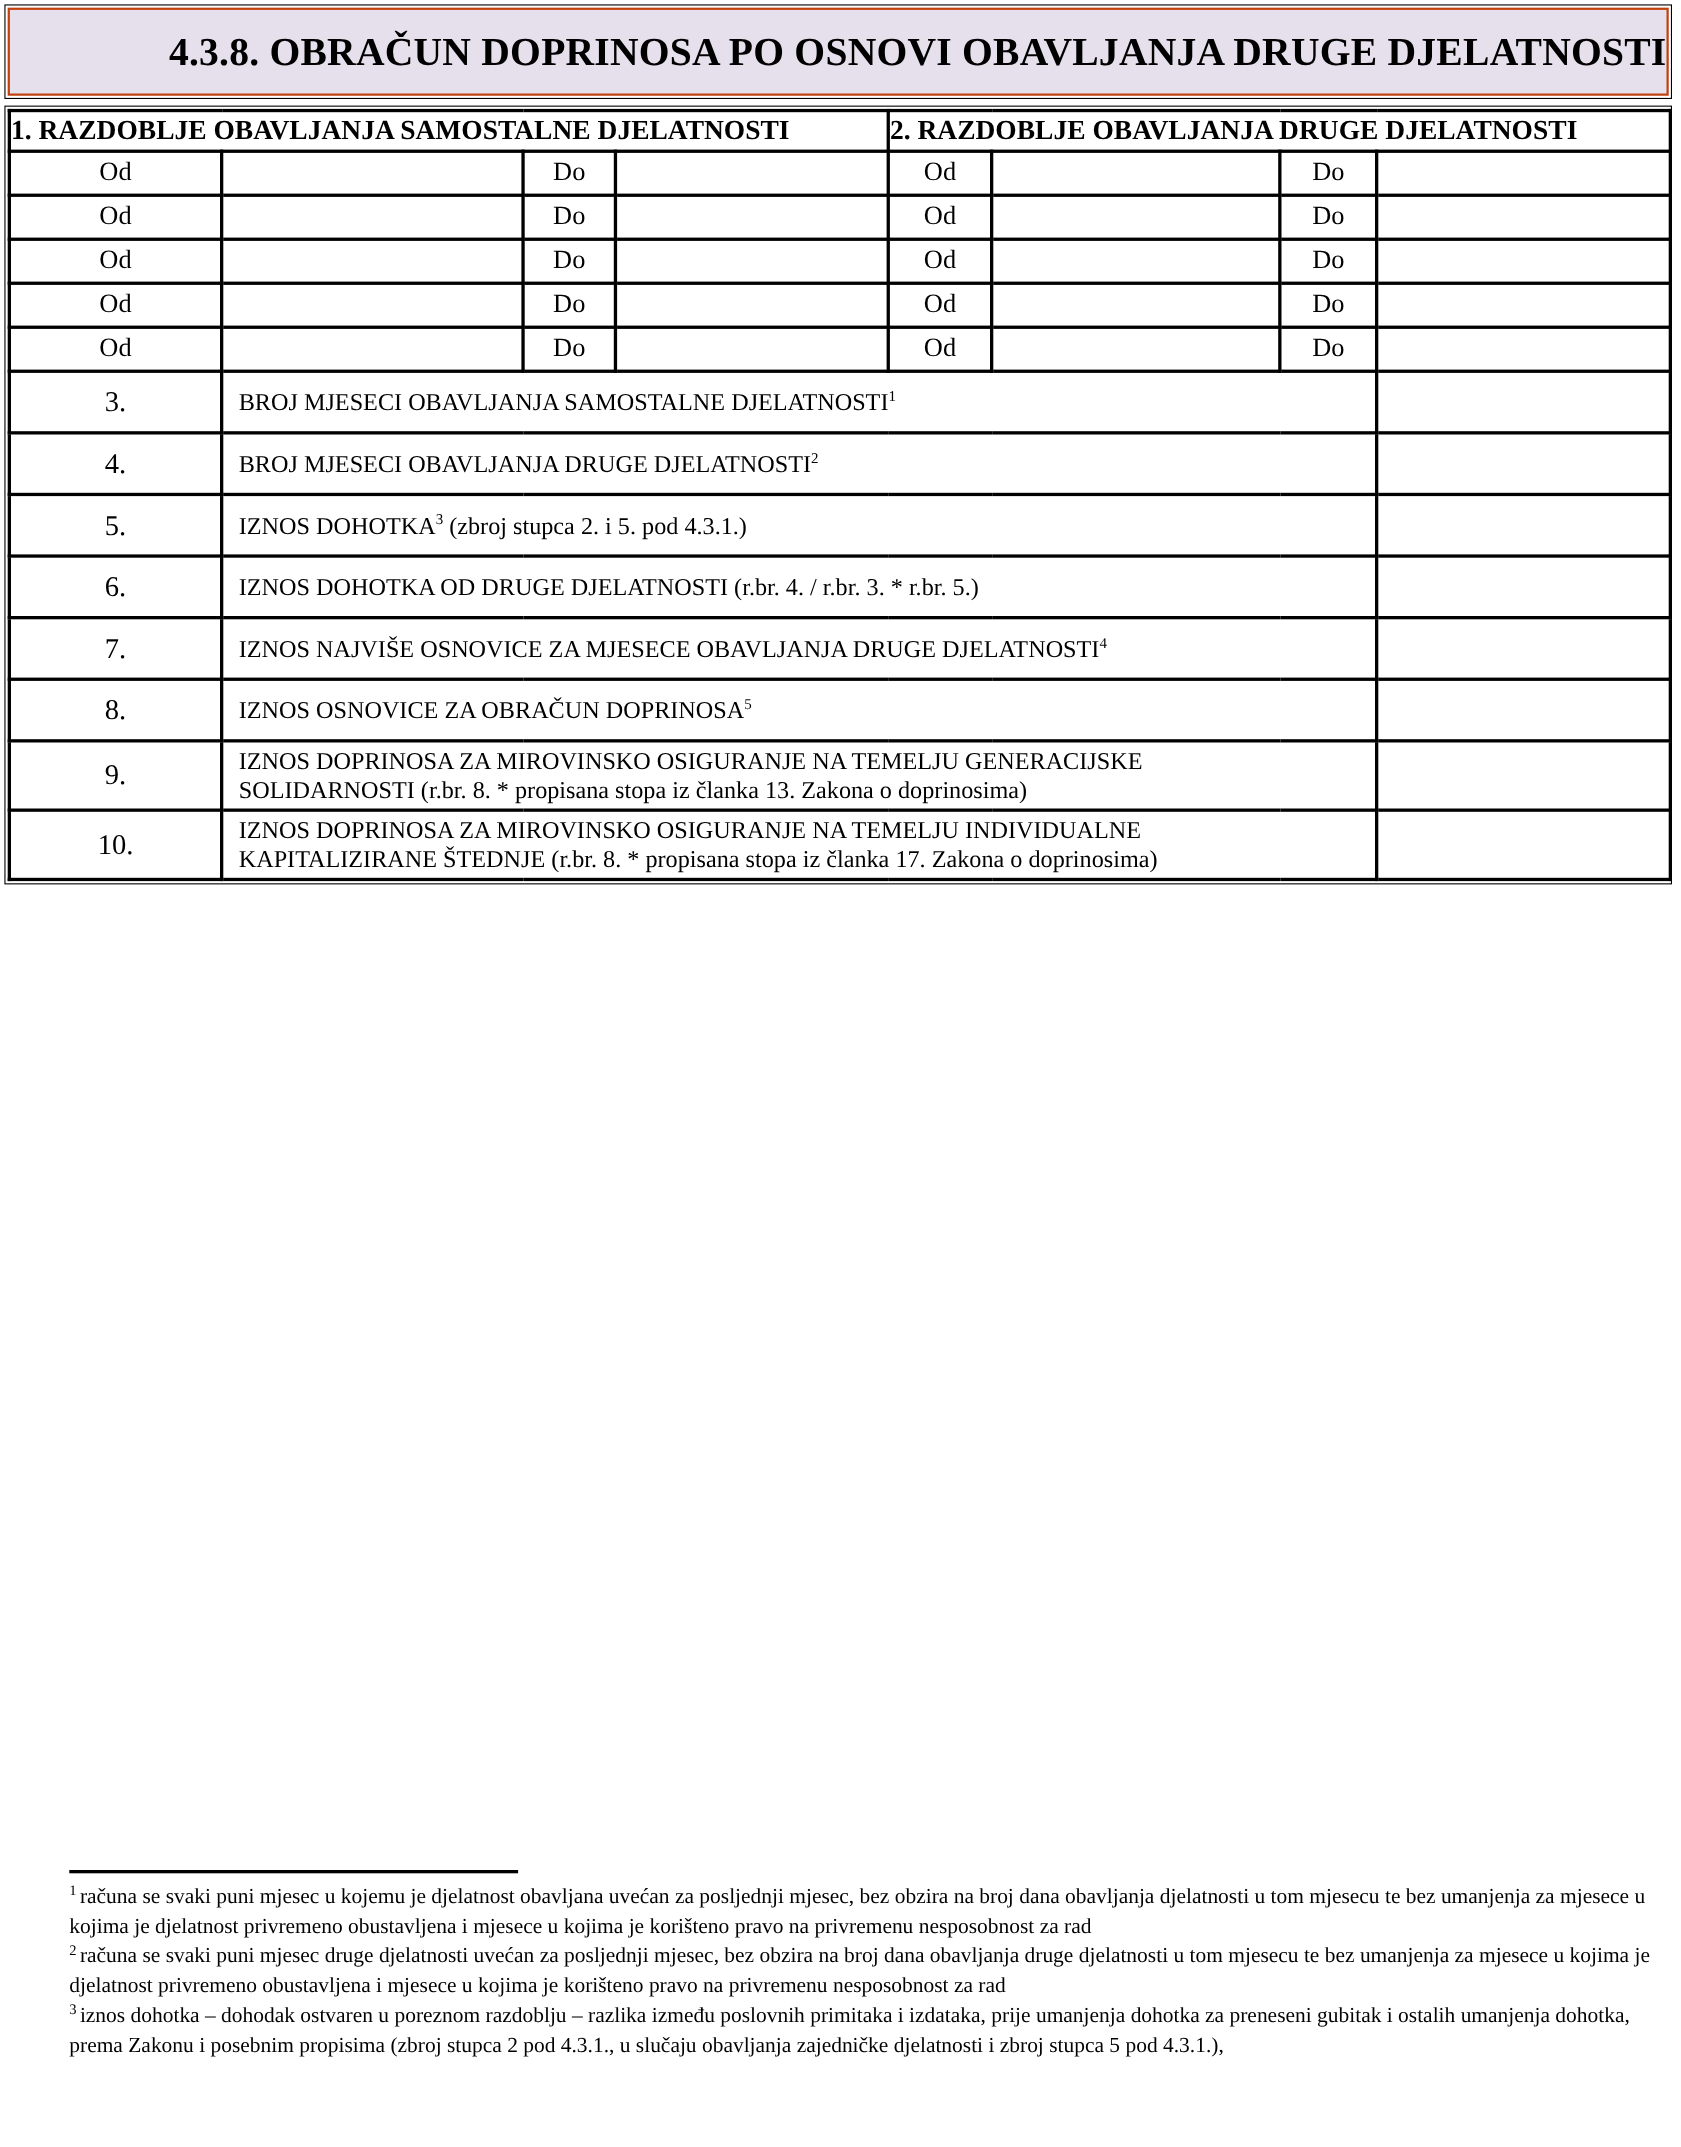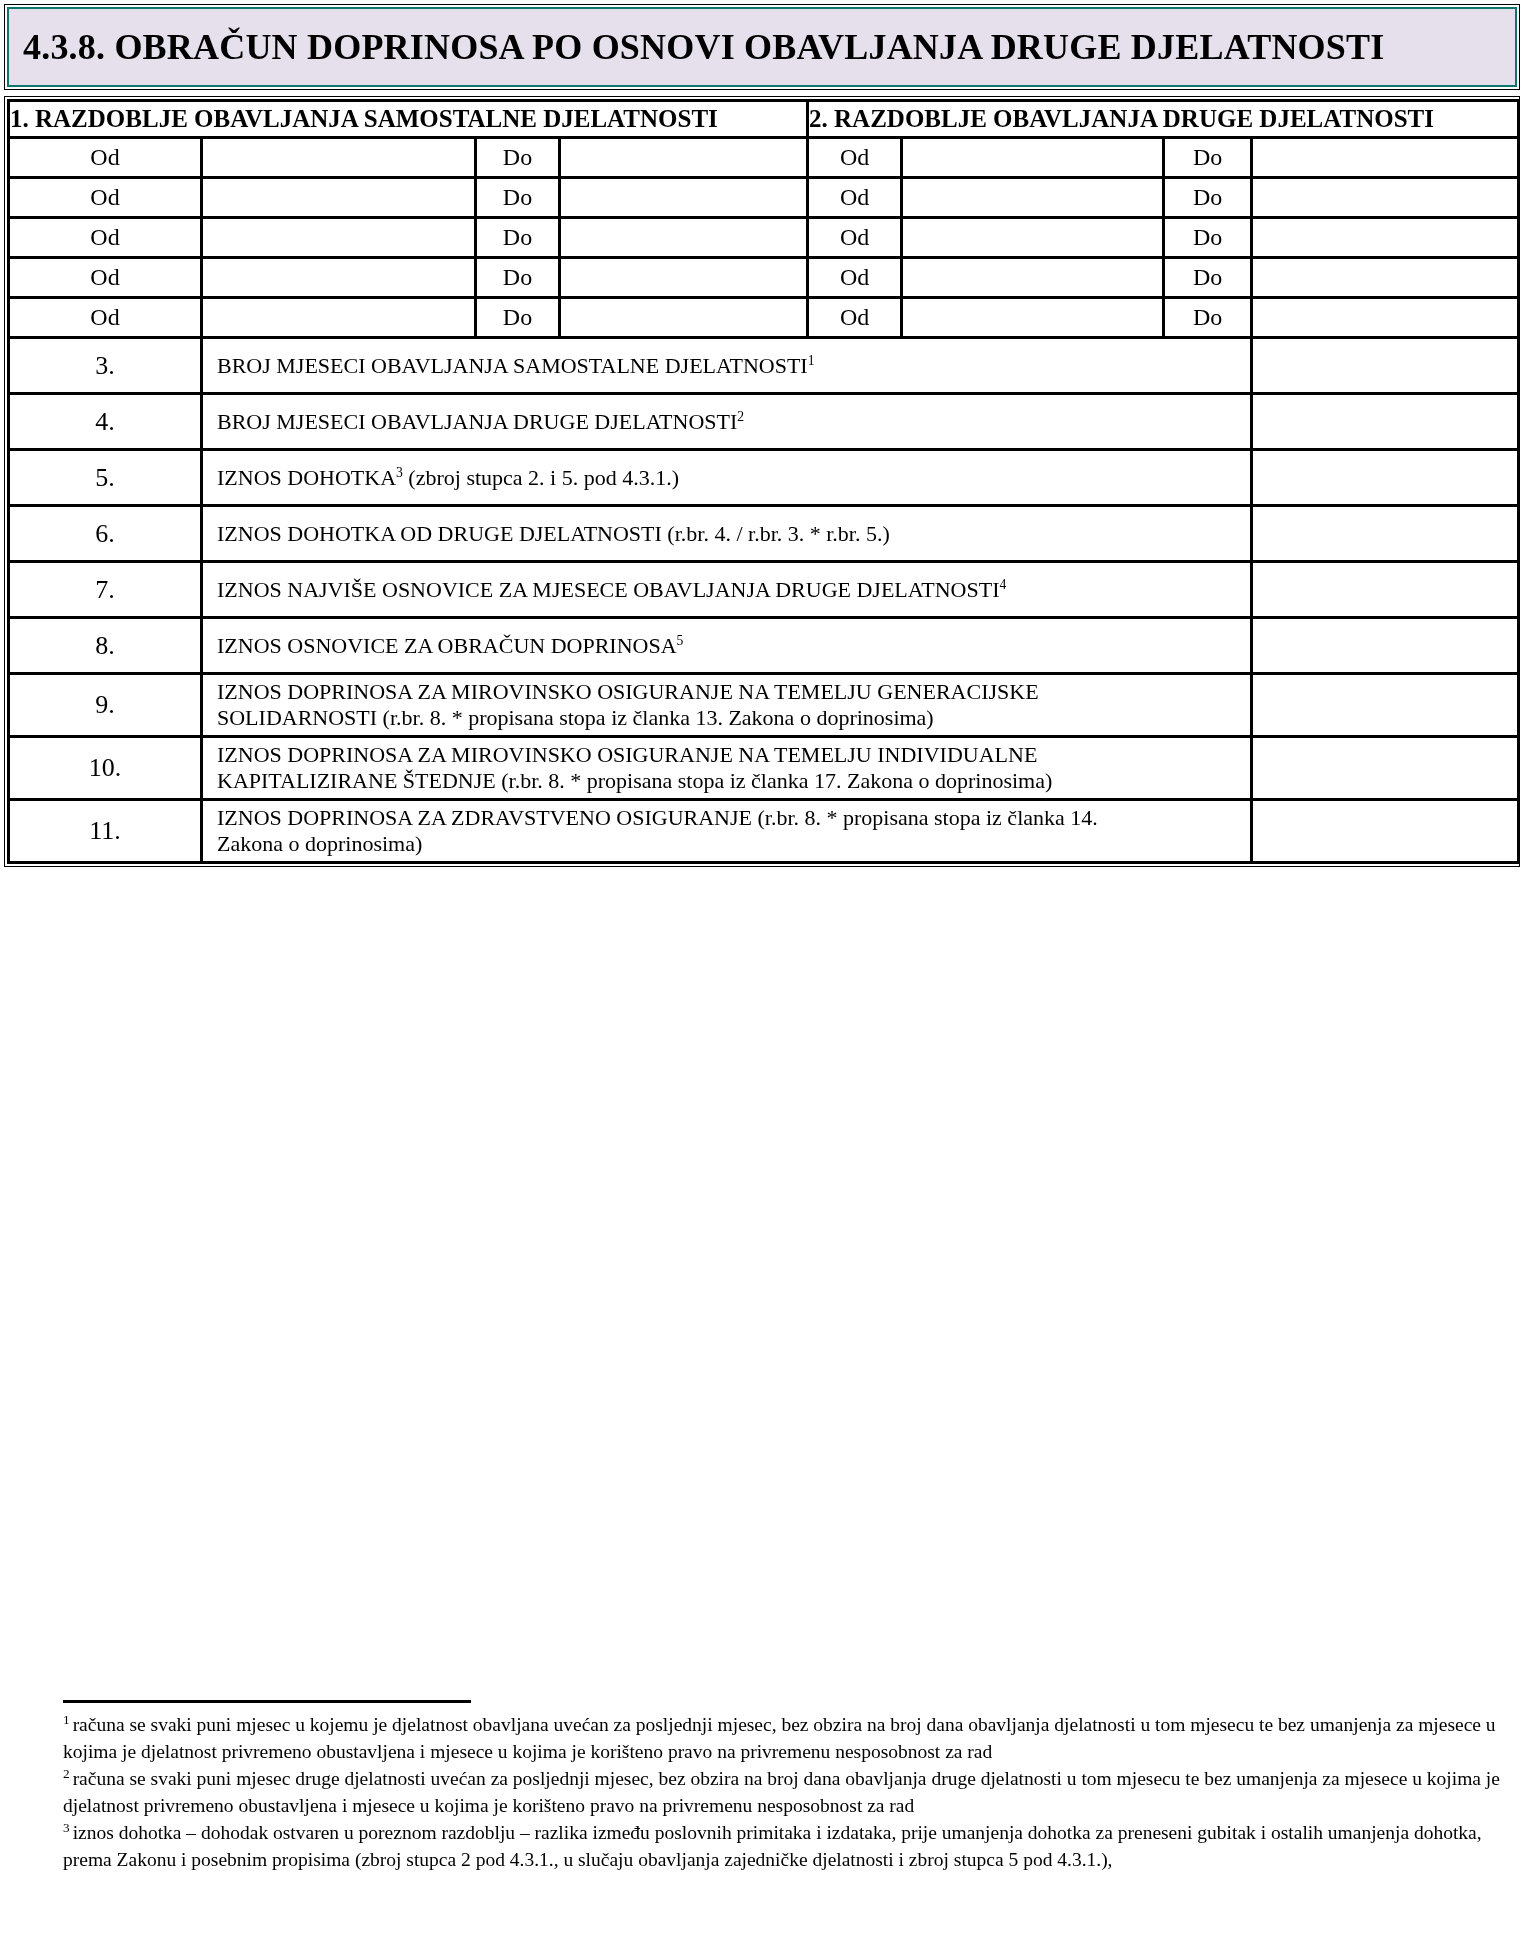--- a/index.html
+++ b/index.html
@@ -20,26 +20,27 @@
     background: #fff;
   }
 
   
   .title-frame {
     position: absolute;
     left: 4px; top: 4px;
     width: 1516px;
   }
   .title-inner {
-    border: 2px solid #0f766e;
+    border: 2px solid #c2410c;
     background: #e5e0ec;
     height: 80px;
     display: flex;
     align-items: center;
     padding-left: 14px;
+    justify-content: flex-end;
   }
   .title-inner .t {
     font-weight: bold;
     font-size: 36px;
     letter-spacing: 0.2px;
     white-space: nowrap;
   }
 
   
   .table-frame {
@@ -223,25 +224,20 @@
       <tr class="r-double">
         <td class="rownum">9.</td>
         <td class="rowlabel" colspan="6"><span>IZNOS DOPRINOSA ZA MIROVINSKO OSIGURANJE NA TEMELJU GENERACIJSKE SOLIDARNOSTI  (r.br. 8. * propisana stopa iz članka 13. Zakona o doprinosima)</span><sup class="s"></sup><span></span></td>
         <td class="valuecell"></td>
       </tr>
       <tr class="r-double">
         <td class="rownum">10.</td>
         <td class="rowlabel" colspan="6"><span>IZNOS DOPRINOSA ZA MIROVINSKO OSIGURANJE NA TEMELJU INDIVIDUALNE KAPITALIZIRANE ŠTEDNJE (r.br. 8. * propisana stopa iz članka 17. Zakona o doprinosima)</span><sup class="s"></sup><span></span></td>
         <td class="valuecell"></td>
       </tr>
-      <tr class="r-double">
-        <td class="rownum">11.</td>
-        <td class="rowlabel" colspan="6"><span>IZNOS DOPRINOSA ZA ZDRAVSTVENO OSIGURANJE (r.br. 8. * propisana stopa iz članka 14. Zakona o doprinosima)</span><sup class="s"></sup><span></span></td>
-        <td class="valuecell"></td>
-      </tr>
     </tbody>
       </table>
   </div>
 
   <div class="fn-sep"></div>
   <div class="footnotes">
     <div class="fn"><sup>1</sup><span>računa se svaki puni mjesec u kojemu je djelatnost obavljana uvećan za posljednji mjesec, bez obzira na broj dana obavljanja djelatnosti u tom mjesecu te bez umanjenja za mjesece u kojima je djelatnost privremeno obustavljena i mjesece u kojima je korišteno pravo na privremenu nesposobnost za rad</span></div>
     <div class="fn"><sup>2</sup><span>računa se svaki puni mjesec druge djelatnosti uvećan za posljednji mjesec, bez obzira na broj dana obavljanja druge djelatnosti u tom mjesecu te bez umanjenja za mjesece u kojima je djelatnost privremeno obustavljena i mjesece u kojima je korišteno pravo na privremenu nesposobnost za rad</span></div>
     <div class="fn"><sup>3</sup><span>iznos dohotka – dohodak ostvaren u poreznom razdoblju – razlika između poslovnih primitaka i izdataka, prije umanjenja dohotka za preneseni gubitak i ostalih umanjenja dohotka, prema Zakonu i posebnim propisima (zbroj stupca 2 pod 4.3.1., u slučaju obavljanja zajedničke djelatnosti i zbroj stupca 5 pod 4.3.1.),</span></div>
   </div>

